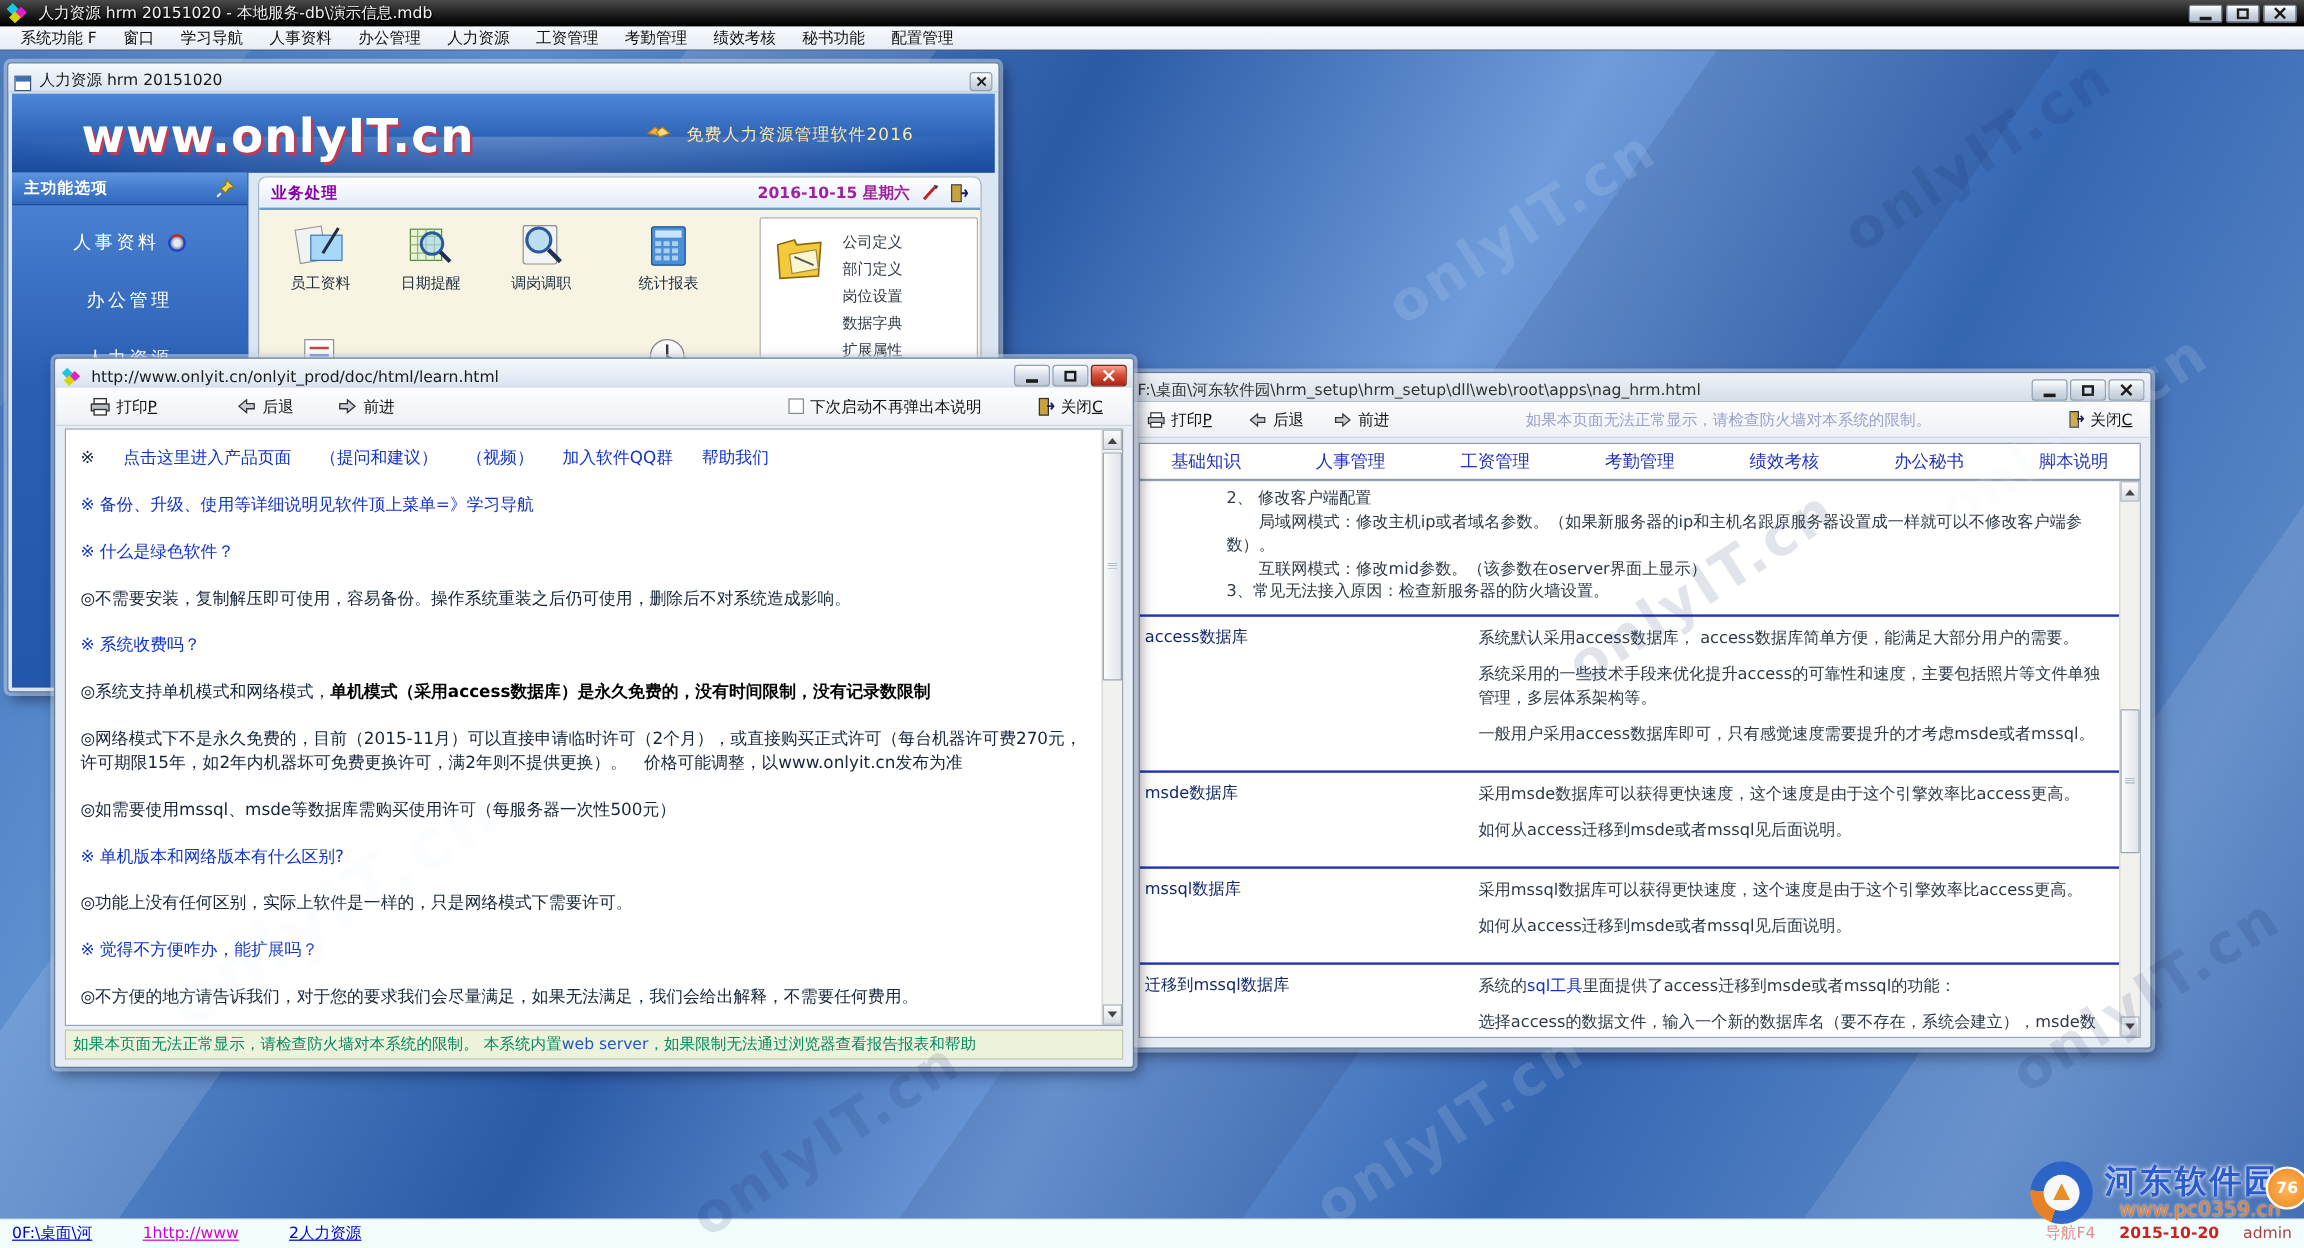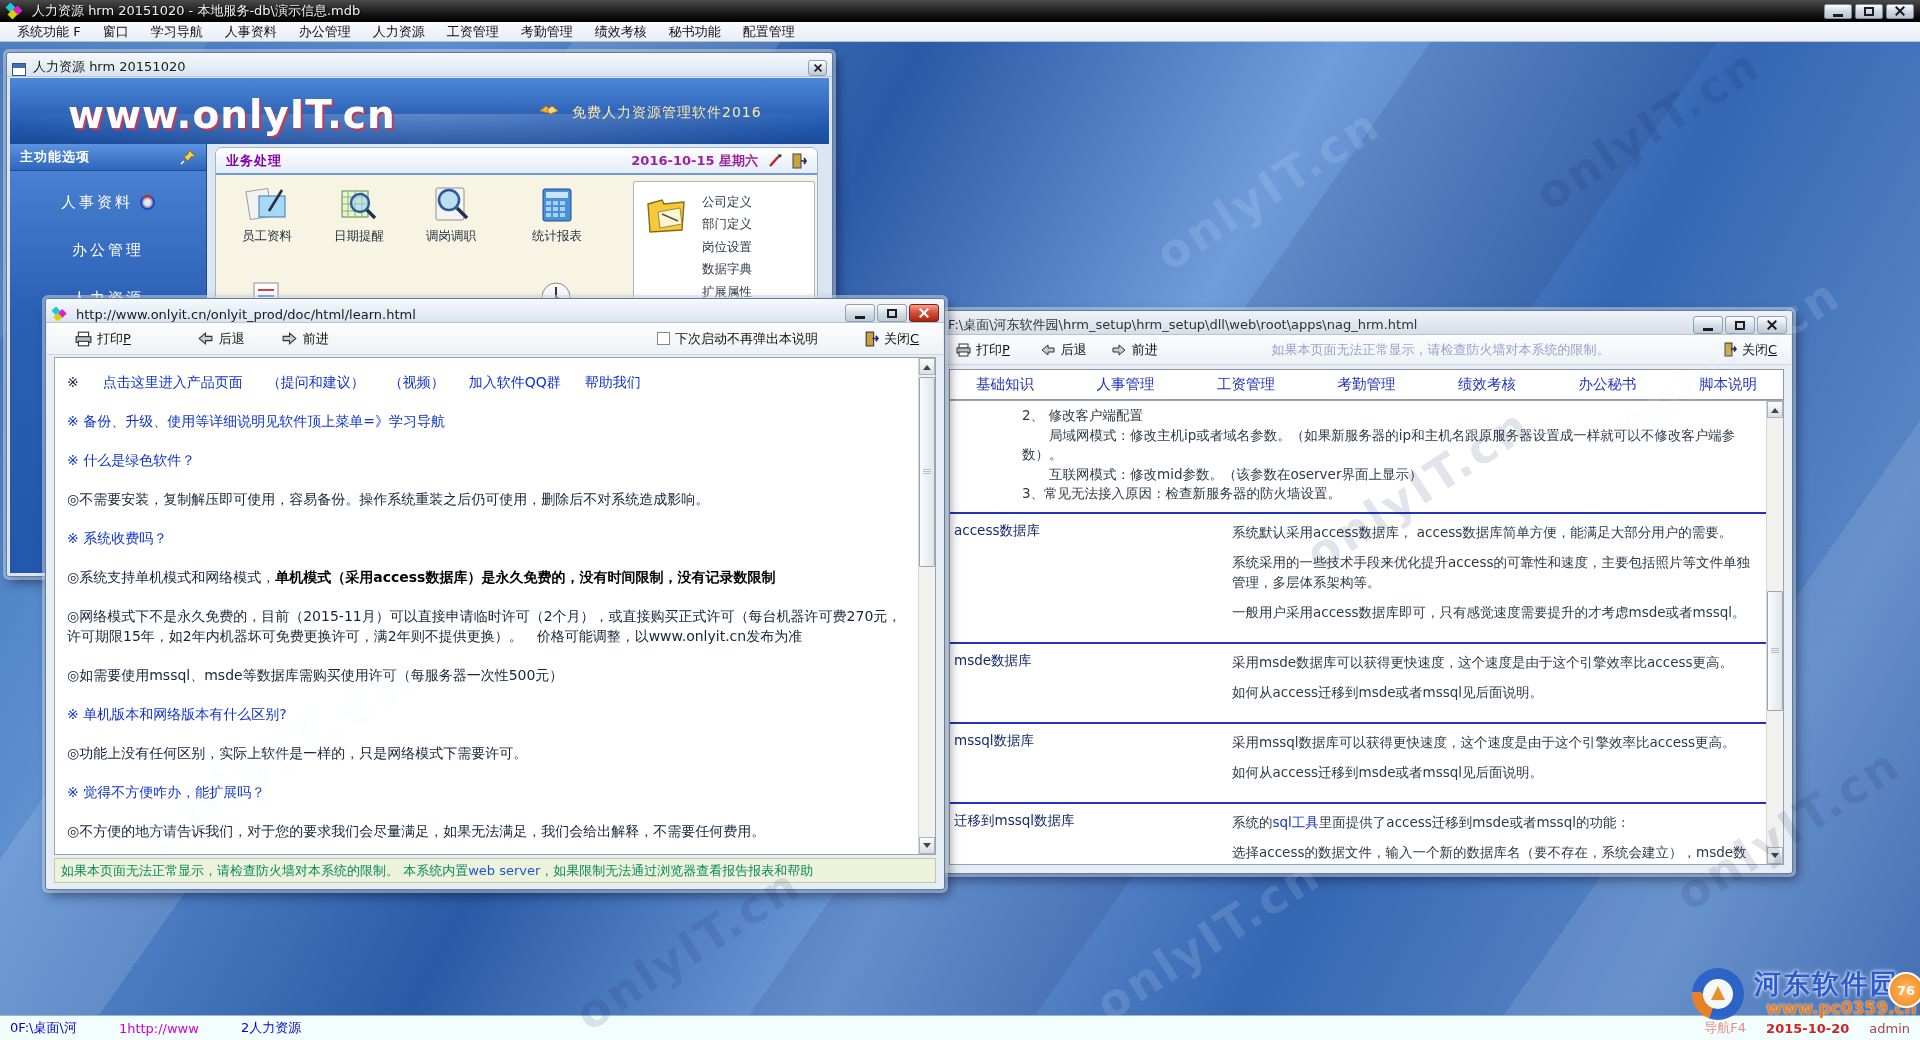--- a/index.html
+++ b/index.html
@@ -104,32 +104,32 @@
   .nag-text{position:absolute;inset:0 17px 0 0;overflow:hidden;font-size:13.5px;color:#2e3a46}
   .intro{padding:5px 14px 8px 72px;line-height:19.5px}
   .nrow{display:flex;border-top:2px solid #2233bb;padding:8px 14px 10px 0}
   .nrow .rl{width:282px;flex:none;padding-left:4px;color:#14296a;font-size:13.5px}
   .nrow .rc{flex:1;min-width:0}
   .nrow .rc p{line-height:20px;margin-bottom:10px}
   .nrow .rc p.tight{margin-bottom:0}
 
   
   .statusbar{position:absolute;left:0;top:1015px;width:1920px;height:25px;background:#f2fdfd;border-top:1px solid #9fb4c4;display:flex;align-items:center;padding:0 10px;font-size:13px}
-  .swin{margin-right:42px;cursor:pointer;white-space:nowrap}
+  .swin{margin-right:42px;text-decoration:underline;cursor:pointer;white-space:nowrap}
   .swin.c0{color:#0000d0}.swin.c1{color:#d000d0}.swin.c2{color:#0000d0}
   .sright{margin-left:auto;display:flex;gap:20px;align-items:center;white-space:nowrap}
   .snav{color:#e88a8a}.sdate{color:#cc2222;font-weight:bold}.suser{color:#aa4444}
 
   
   .logo-wrap{position:absolute;left:1692px;top:968px;width:228px;height:54px;z-index:60;opacity:.95}
   .logo-circle{position:absolute;left:0;top:0;width:52px;height:52px;border-radius:50%;background:conic-gradient(#2a62c8 0 200deg,#f08020 200deg 275deg,#2a62c8 275deg 360deg);display:flex;align-items:center;justify-content:center}
   .logo-circle i{width:30px;height:30px;border-radius:50%;background:#fff;display:block;position:relative}
   .logo-circle i::after{content:"";position:absolute;left:8px;top:7px;width:0;height:0;border-left:7px solid transparent;border-right:7px solid transparent;border-bottom:14px solid #f09020}
   .logo-name{position:absolute;left:62px;top:-2px;font-size:27px;font-weight:bold;color:#2a5ad0;text-shadow:0 0 2px #fff,0 0 4px #fff;letter-spacing:2px;white-space:nowrap}
-  .logo-url{position:absolute;left:74px;top:30px;font-size:17px;font-weight:bold;color:#ef7f1f;text-shadow:0 0 2px #fff;white-space:nowrap}
+  .logo-url{position:absolute;left:74px;top:30px;font-size:17px;font-weight:normal;color:#ef7f1f;text-shadow:0 0 2px #fff;white-space:nowrap}
   .badge{position:absolute;left:1888px;top:972px;width:36px;height:36px;border-radius:50%;background:radial-gradient(#ffb860,#ef8518);border:2px solid #fff;color:#fff;font-weight:bold;font-size:13px;display:flex;align-items:center;justify-content:center;z-index:61}
 
   svg{display:block}
 </style>
 </head>
 <body>
 
 <div class="stage">
 
   <div class="titlebar">

